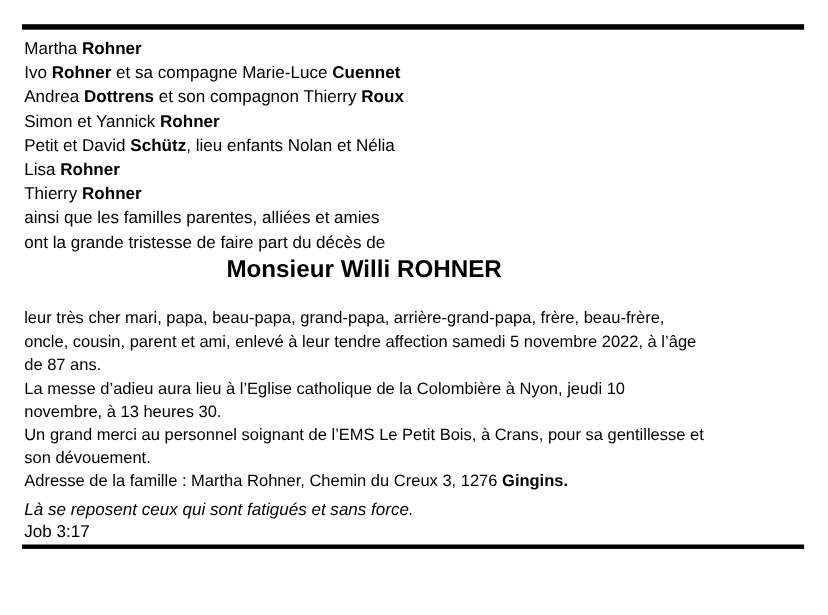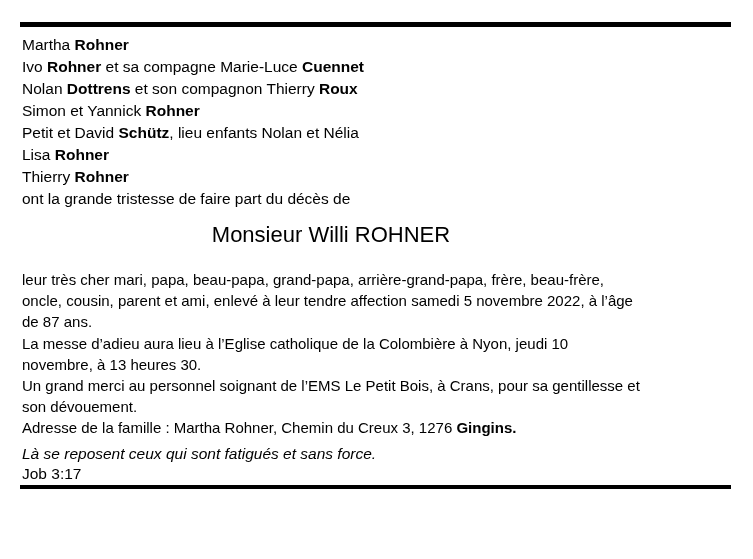--- a/index.html
+++ b/index.html
@@ -28,24 +28,24 @@
   .rule-top { height: 5px; }
   .rule-bottom { height: 4px; }
   .family-list {
     margin-top: 7px;
     font-size: 15.5px;
     line-height: 22px;
     white-space: nowrap;
   }
   .family-list .seg-bold { font-weight: bold; }
   .title {
-    margin: 12px 0 0 0;
+    margin: 0 0 0 0;
     text-align: center;
     font-size: 22px;
-    font-weight: normal;
+    font-weight: bold;
     line-height: 26px;
   }
   .body-text {
     margin-top: 21px;
     font-size: 15px;
     line-height: 21.2px;
   }
   .body-text p { margin: 0; }
   .body-text .seg-bold { font-weight: bold; }
   .quote-block {
@@ -60,25 +60,26 @@
 </head>
 <body>
 
 <div class="page">
 
   <div class="rule rule-top"></div>
 
   <div class="family-list">
     <div class="family-line"><span>Martha </span><span class="seg-bold">Rohner</span></div>
     <div class="family-line"><span>Ivo </span><span class="seg-bold">Rohner</span><span> et sa compagne Marie-Luce </span><span class="seg-bold">Cuennet</span></div>
-    <div class="family-line"><span>Nolan </span><span class="seg-bold">Dottrens</span><span> et son compagnon Thierry </span><span class="seg-bold">Roux</span></div>
+    <div class="family-line"><span>Andrea </span><span class="seg-bold">Dottrens</span><span> et son compagnon Thierry </span><span class="seg-bold">Roux</span></div>
     <div class="family-line"><span>Simon et Yannick </span><span class="seg-bold">Rohner</span></div>
     <div class="family-line"><span>Petit et David </span><span class="seg-bold">Schütz</span><span>, lieu enfants Nolan et Nélia</span></div>
     <div class="family-line"><span>Lisa </span><span class="seg-bold">Rohner</span></div>
     <div class="family-line"><span>Thierry </span><span class="seg-bold">Rohner</span></div>
+    <div class="family-line"><span>ainsi que les familles parentes, alliées et amies</span></div>
     <div class="family-line"><span>ont la grande tristesse de faire part du décès de</span></div>
   </div>
 
   <h1 class="title">Monsieur Willi ROHNER</h1>
 
   <div class="body-text">
     <p><span>leur très cher mari, papa, beau-papa, grand-papa, arrière-grand-papa, frère, beau-frère, oncle, cousin, parent et ami, enlevé à leur tendre affection samedi 5 novembre 2022, à l’âge de 87 ans.</span></p>
     <p><span>La messe d’adieu aura lieu à l’Eglise catholique de la Colombière à Nyon, jeudi 10 novembre, à 13 heures 30.</span></p>
     <p><span>Un grand merci au personnel soignant de l’EMS Le Petit Bois, à Crans, pour sa gentillesse et son dévouement.</span></p>
     <p><span>Adresse de la famille : Martha Rohner, Chemin du Creux 3, 1276 </span><span class="seg-bold">Gingins.</span></p>

